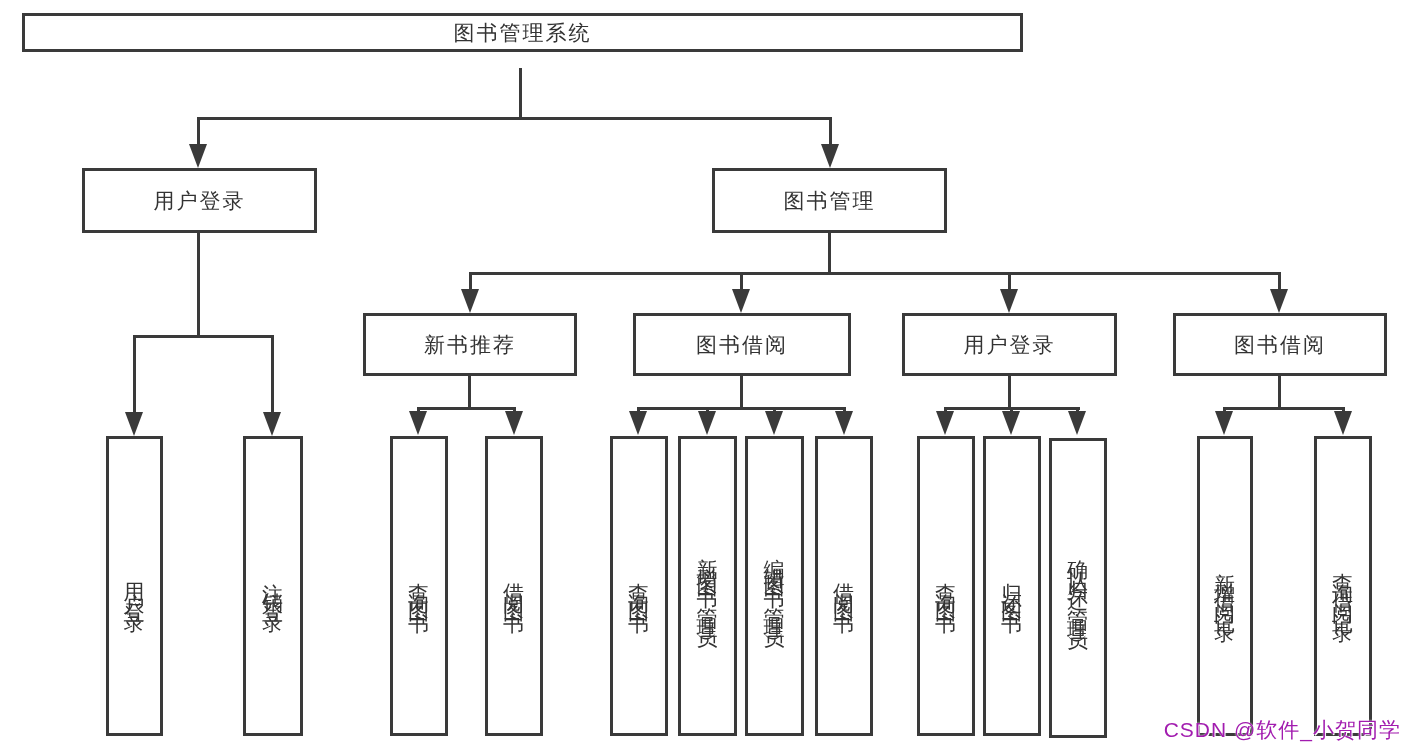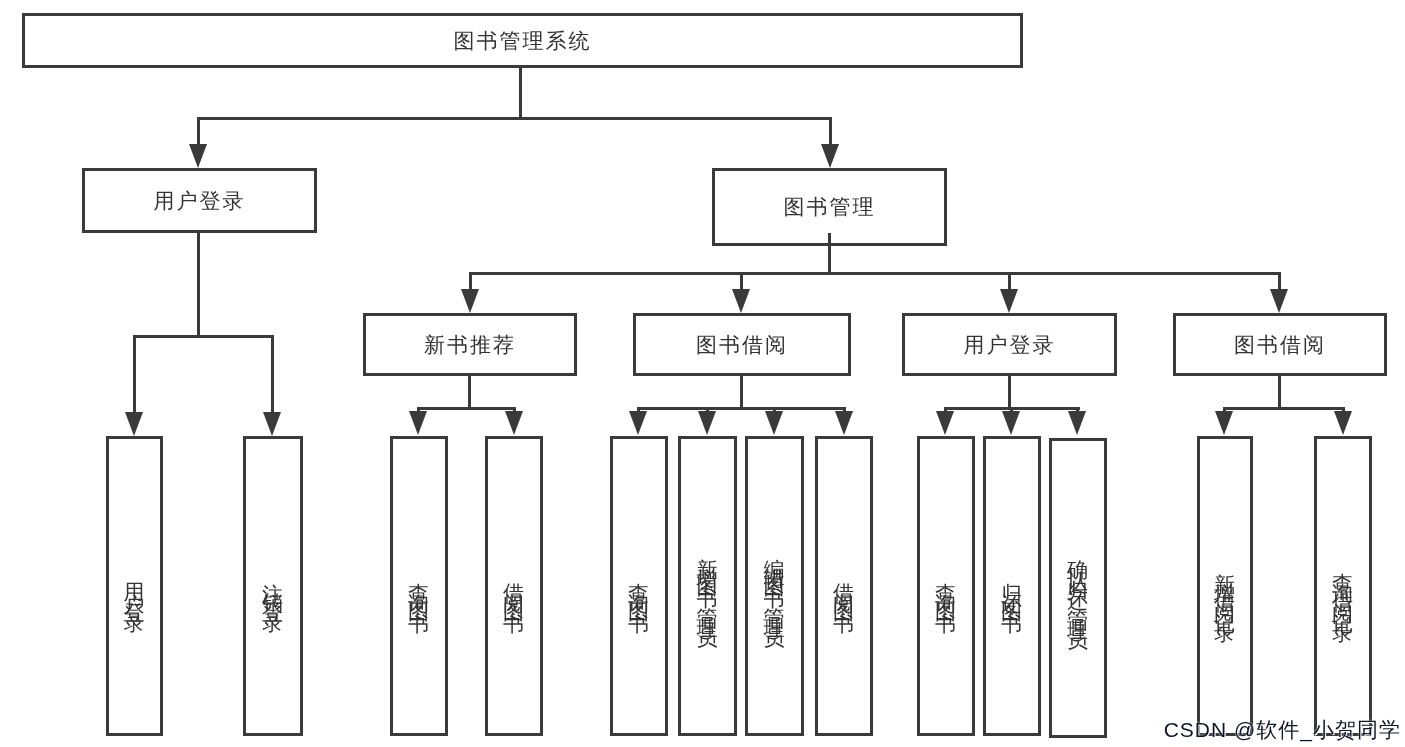--- a/index.html
+++ b/index.html
@@ -42,46 +42,46 @@
     width: 0; height: 0;
     border-left: 9px solid transparent;
     border-right: 9px solid transparent;
     border-top: 24px solid #3a3a3a;
   }
   .watermark {
     position: absolute;
     right: 4px;
     top: 716px;
     font-size: 21px;
-    color: #0f172a;
+    color: #a21caf;
     letter-spacing: 1px;
     text-shadow: 0 0 2px #ffffff, 1px 1px 0 #ffffff;
     white-space: nowrap;
   }
 </style>
 </head>
 <body>
 
 <div id="canvas">
 
-  <div class="box" style="left:22px; top:13px; width:1001px; height:55px;font-family:Liberation Serif, serif;">
+  <div class="box" style="left:22px; top:13px; width:1001px; height:39px;font-family:Liberation Serif, serif;">
     <span class="hlabel">图书管理系统</span>
   </div>
 
   <div class="vline" style="left:519px; top:68px; height:49px;"></div>
   <div class="hline" style="left:197px; top:117px; width:635px;"></div>
   <div class="vline" style="left:197px; top:117px; height:29px;"></div>
   <div class="arrowhead" style="left:189px; top:144px;"></div>
   <div class="vline" style="left:829px; top:117px; height:29px;"></div>
   <div class="arrowhead" style="left:821px; top:144px;"></div>
 
   <div class="box" style="left:82px; top:168px; width:235px; height:65px;">
     <span class="hlabel">用户登录</span>
   </div>
-  <div class="box" style="left:712px; top:168px; width:235px; height:78px;">
+  <div class="box" style="left:712px; top:168px; width:235px; height:65px;">
     <span class="hlabel">图书管理</span>
   </div>
 
   <div class="vline" style="left:197px; top:233px; height:102px;"></div>
   <div class="hline" style="left:133px; top:335px; width:141px;"></div>
   <div class="vline" style="left:133px; top:335px; height:77px;"></div>
   <div class="arrowhead" style="left:125px; top:412px;"></div>
   <div class="vline" style="left:271px; top:335px; height:77px;"></div>
   <div class="arrowhead" style="left:263px; top:412px;"></div>
 

